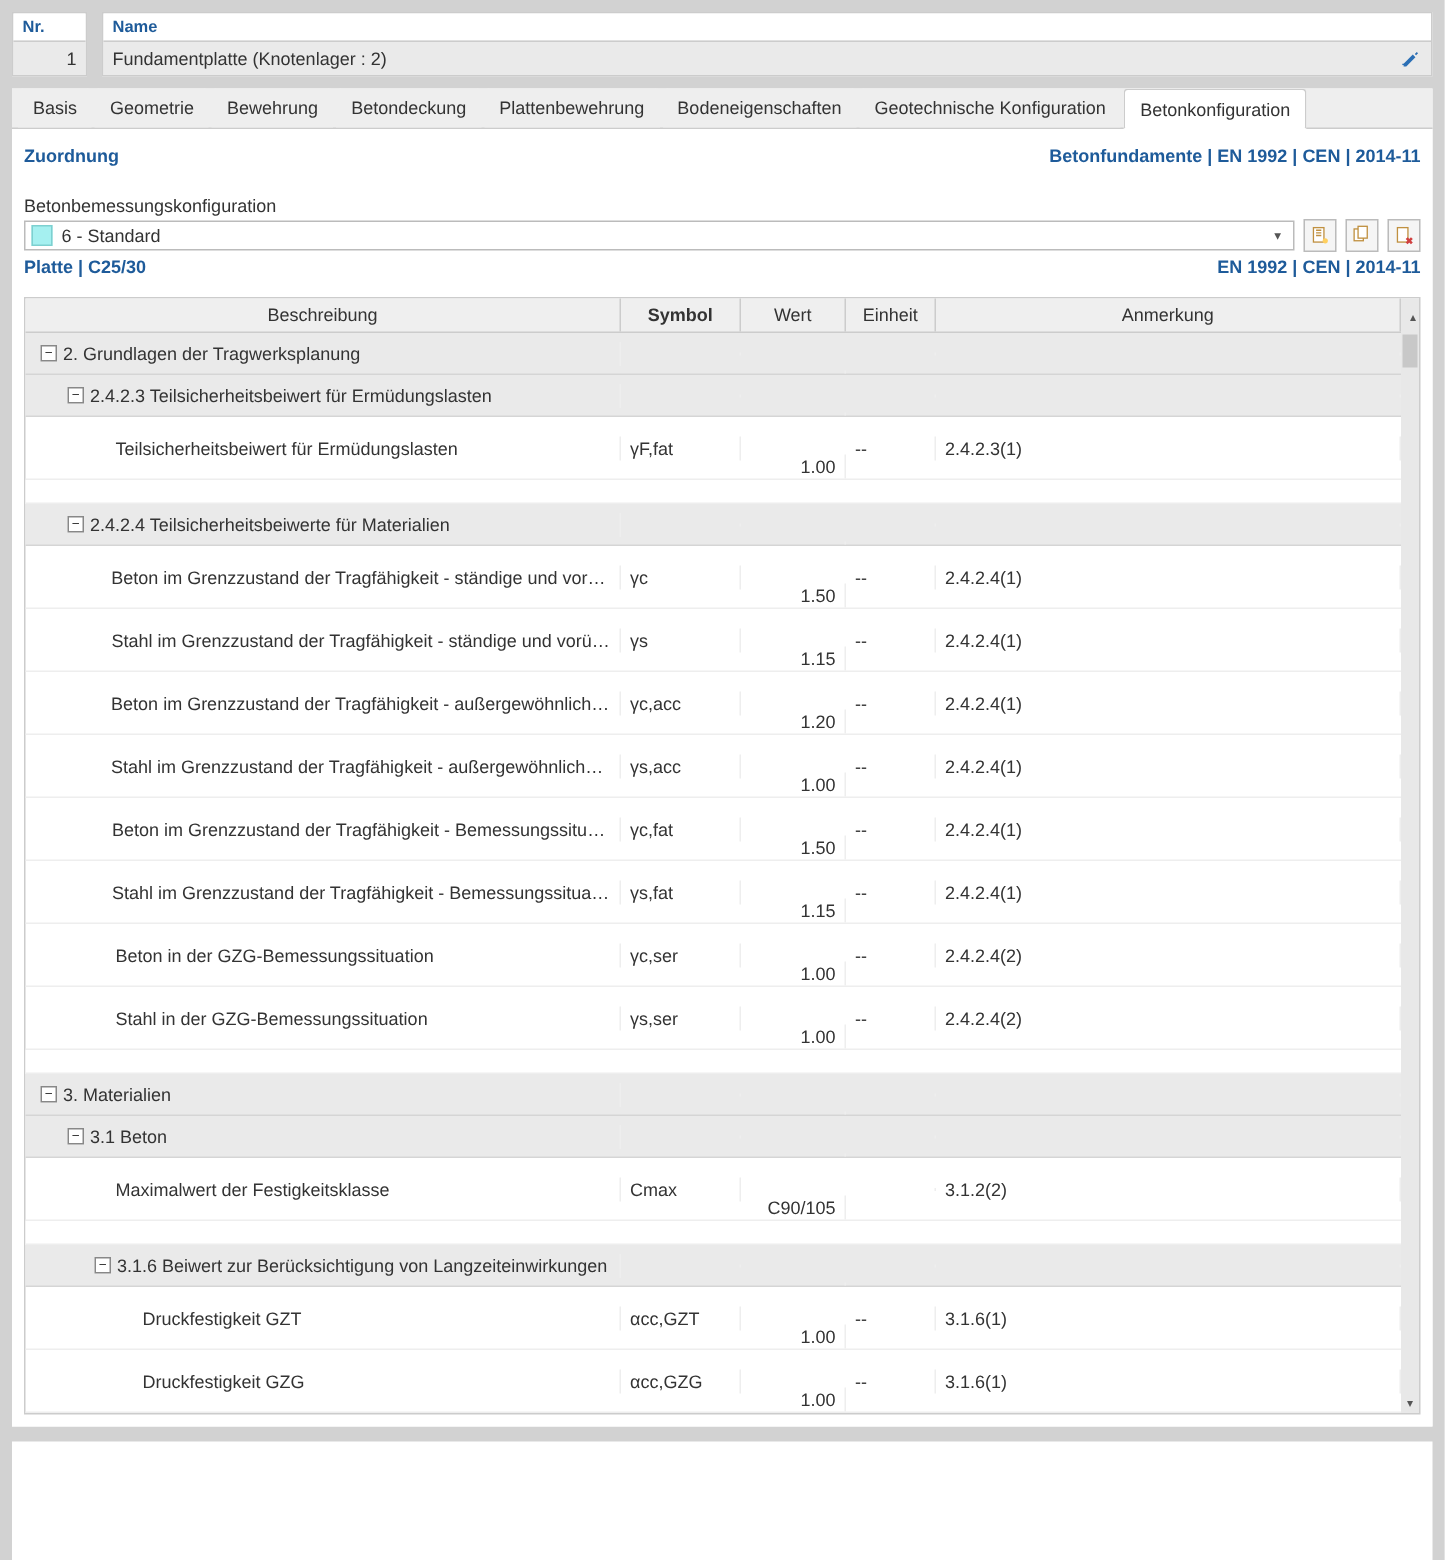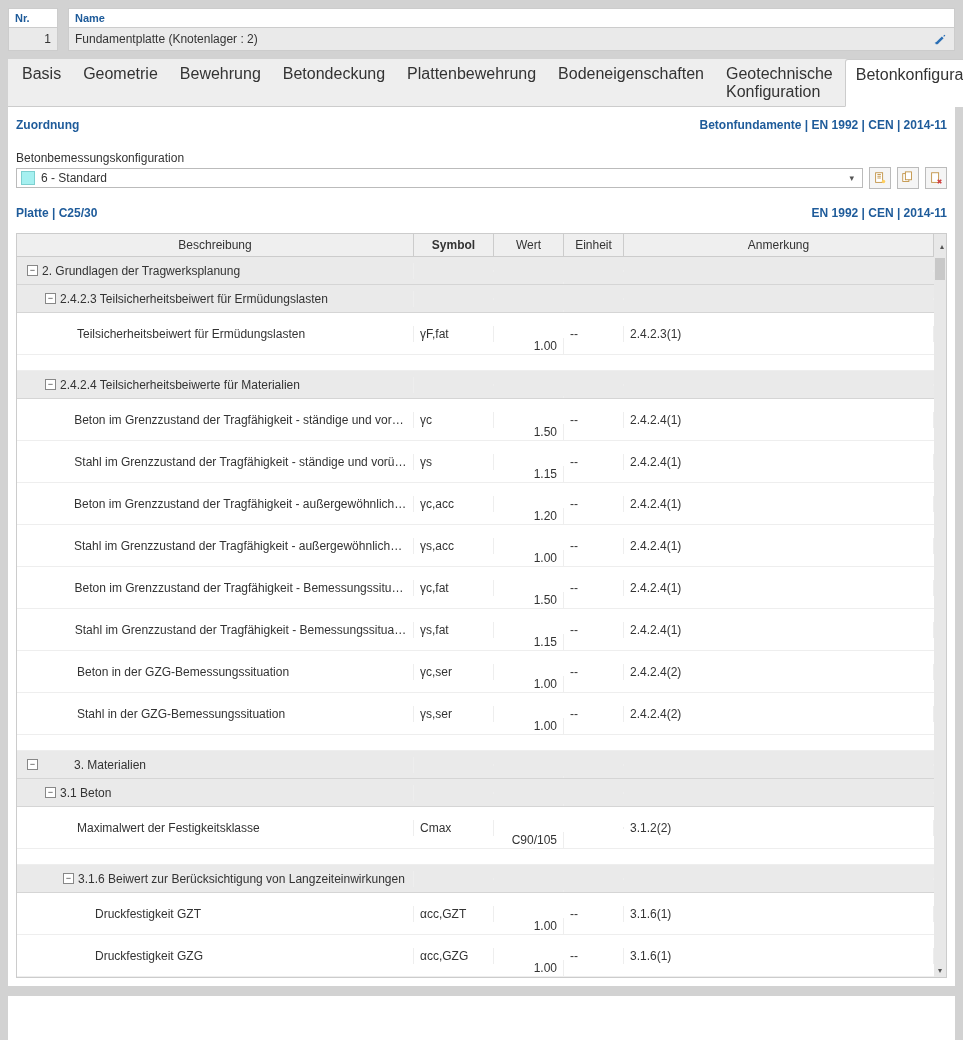--- a/index.html
+++ b/index.html
@@ -62,26 +62,27 @@
 }
 .tabs {
   display: flex;
   background: #eee;
   border-bottom: 1px solid #ccc;
   gap: 2px;
   padding-left: 4px;
 }
 .tab {
   padding: 6px 10px 5px;
-  font-size: 16px;
+  font-size: 12px;
   background: #eee;
   cursor: pointer;
   color: #333;
   border-top-left-radius:3px;
   border-top-right-radius:3px;
+  text-align:right;
 }
 .tab.active {
   background: #fff;
   border: 1px solid #ccc;
   border-bottom: 1px solid #fff;
   margin-bottom: -1px;
 }
 .content-area {
   background: #fff;
   padding: 8px;
@@ -308,21 +309,21 @@
             </svg>
         </div>
         <div class="icon-btn" title="delete">
           <svg width="14" height="14" viewBox="0 0 16 16">
               <rect x="3" y="2" width="8" height="11" fill="#fff" stroke="#c09040"></rect>
               <path d="M10 10l4 4M14 10l-4 4" stroke="#d04040" stroke-width="2"></path>
             </svg>
         </div>
       </div>
 
-      <div class="section-bar" style="margin-top:14px;">
+      <div class="section-bar" style="">
         <span class="section-title-left">Platte | C25/30</span>
         <span class="section-title-right">EN 1992 | CEN | 2014-11</span>
       </div>
 
       <div class="grid-wrap">
         <div class="grid-header">
           <div class="gh-cell col-desc">Beschreibung</div>
           <div class="gh-cell col-symbol">Symbol</div>
           <div class="gh-cell col-wert">Wert</div>
           <div class="gh-cell col-einheit">Einheit</div>
@@ -475,21 +476,21 @@
               <div class="cell wert">1.00</div>
               <div class="cell einheit">--</div>
               <div class="cell anmerk">2.4.2.4(2)</div>
               <div class="cell scroll"></div>
             </div>
             <div class="row spacer-row"></div>
             <div class="row group-row">
               <div class="cell desc">
                 <span class="indent-0" style="display: inline-block; width: 4px;"></span>
                 <span class="toggler">−</span>
-                <span style="overflow: hidden; text-overflow: ellipsis; margin-left: 32px;">3. Materialien</span>
+                <span style="overflow: hidden; text-overflow: ellipsis;">3. Materialien</span>
               </div>
               <div class="cell symbol"></div>
               <div class="cell wert"></div>
               <div class="cell einheit"></div>
               <div class="cell anmerk"></div>
               <div class="cell scroll"></div>
             </div>
             <div class="row group-row">
               <div class="cell desc">
                 <span class="indent-1" style="display: inline-block; width: 22px;"></span>

